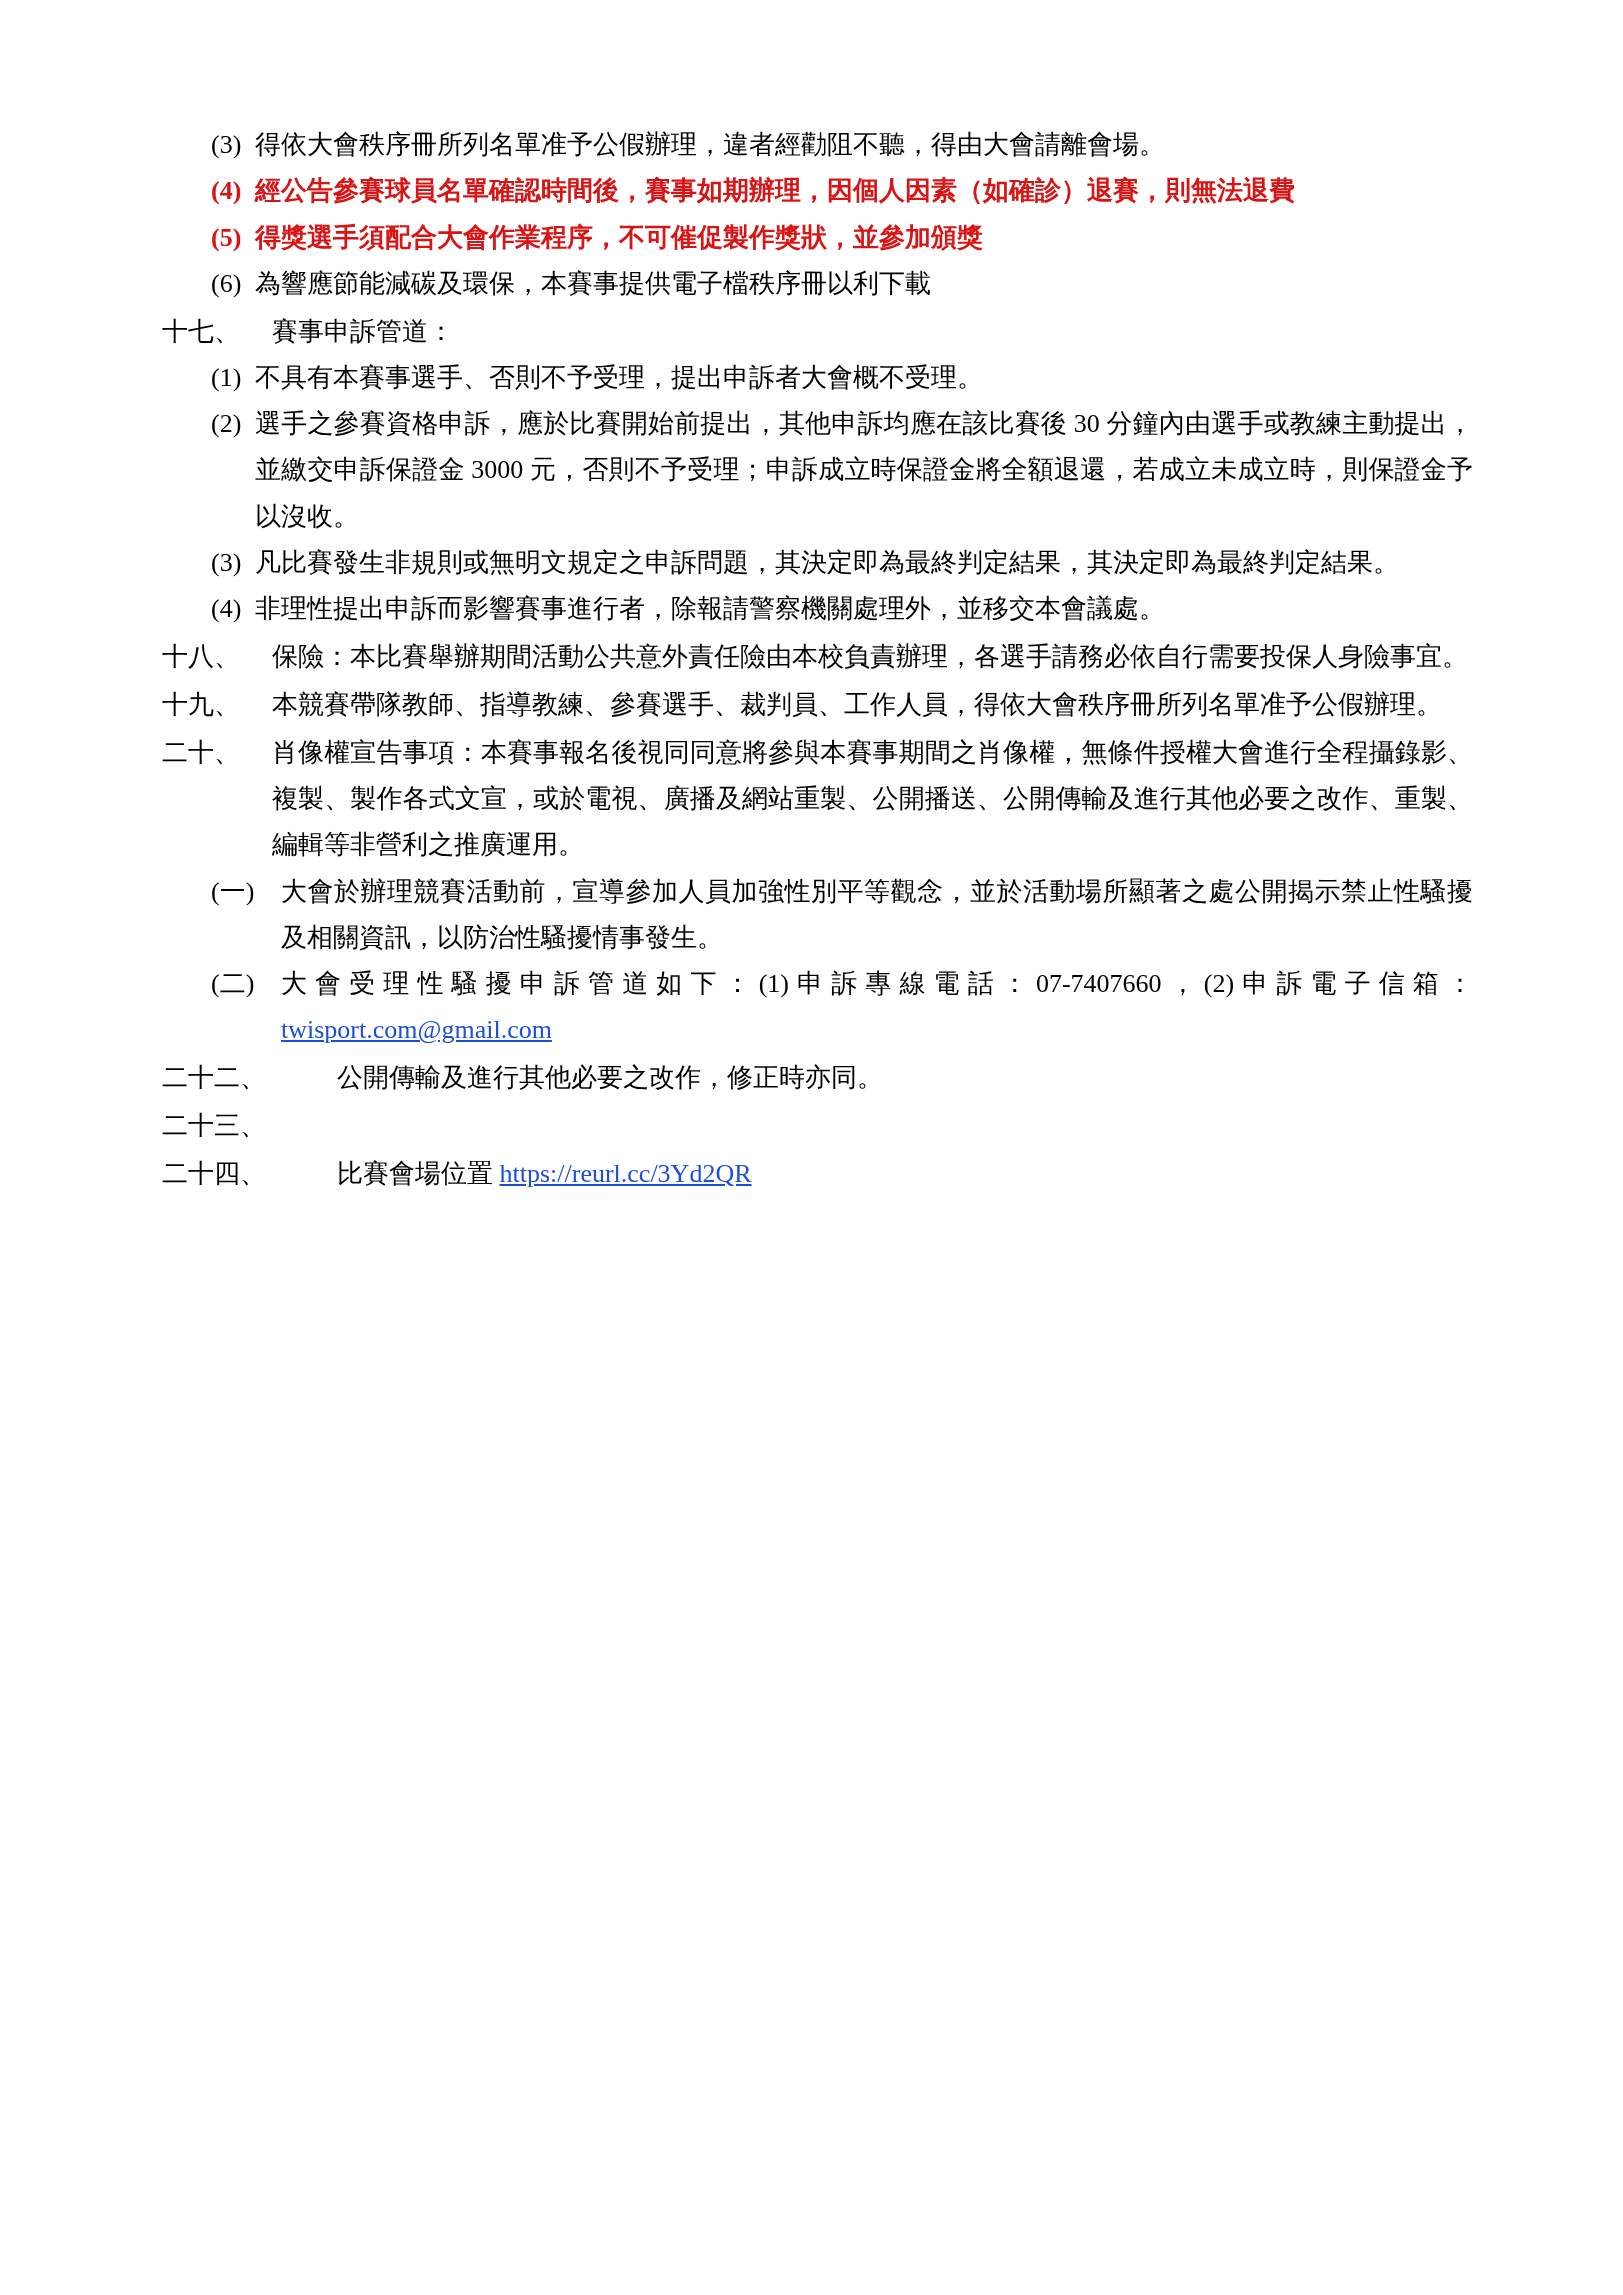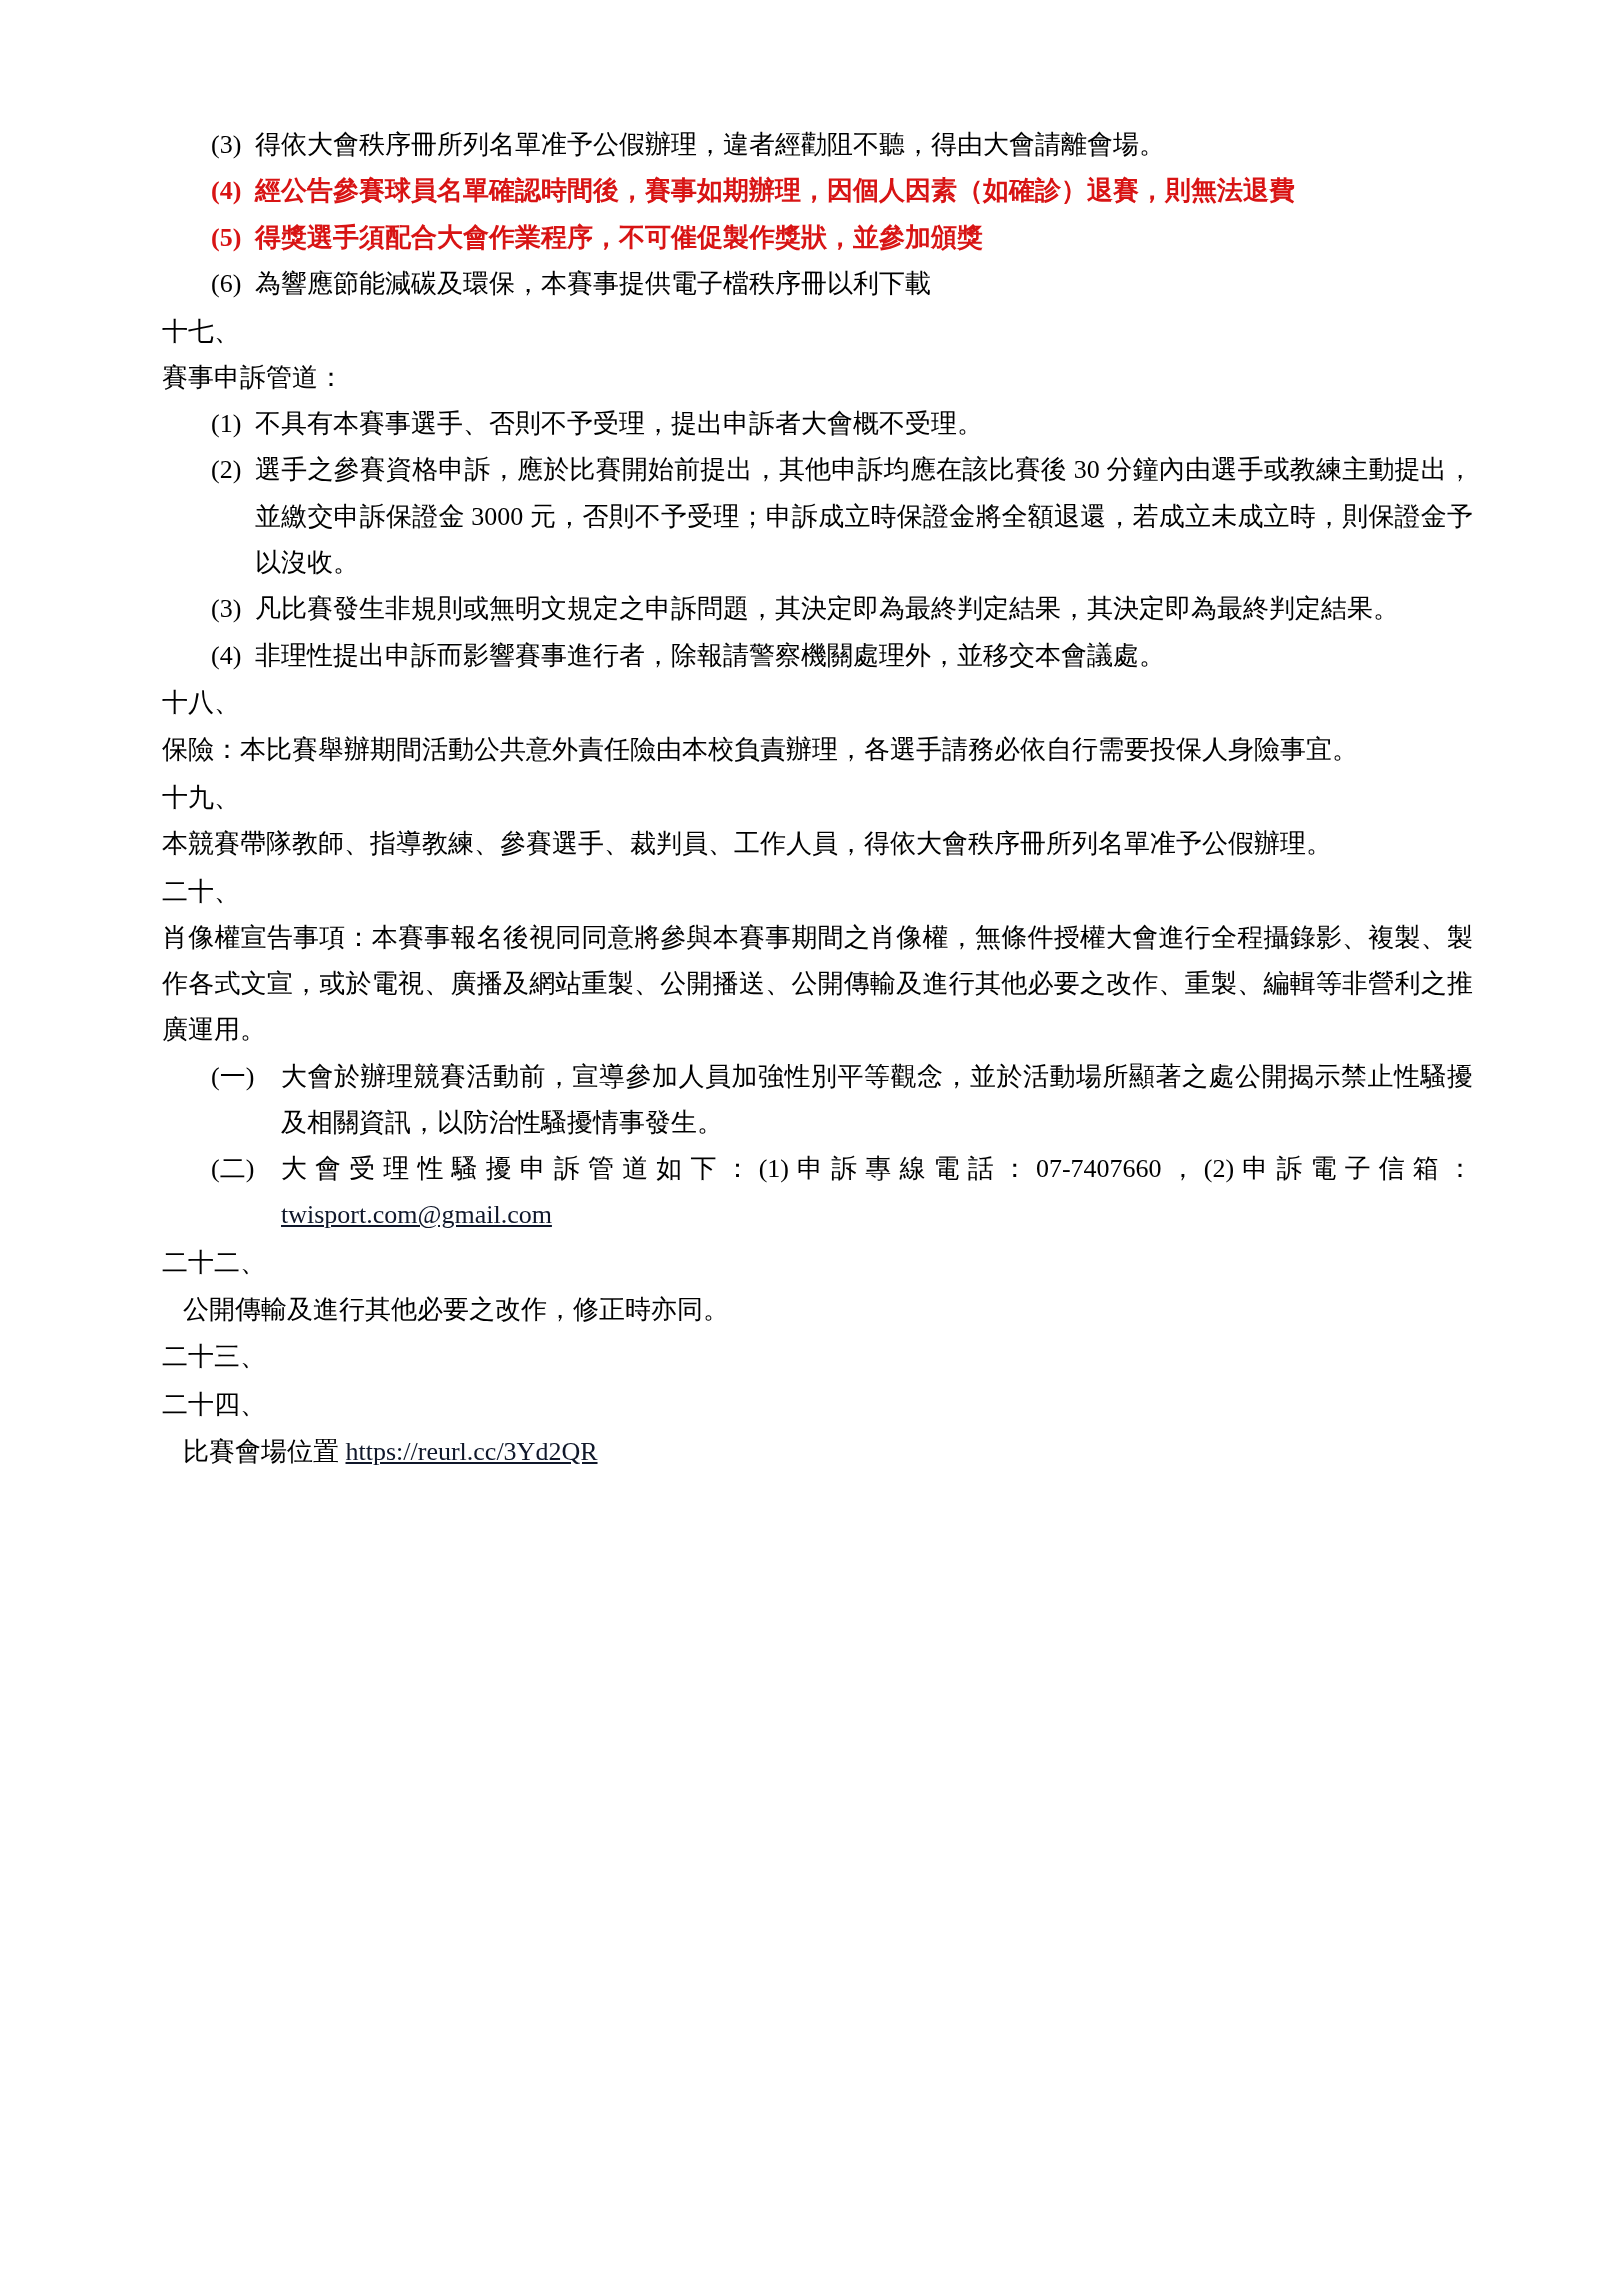--- a/index.html
+++ b/index.html
@@ -33,21 +33,20 @@
   }
   .body {
     flex: 1 1 auto;
     text-align: justify;
     text-justify: inter-ideograph;
   }
 
   
   .lvl1 {
     margin-top: 1.6px;
-    flex-direction: column;
   }
   .lvl1 > .marker {
     width: 110px;
   }
   .lvl1.wide > .marker {
     width: 154px;
   }
   .lvl1 > .body {
     padding-left: 0;
   }
@@ -63,21 +62,21 @@
     width: 70px;
   }
 
   .red {
     color: #d81414;
     font-weight: bold;
   }
   .red .marker, .red .body { color: #d81414; }
 
   .link {
-    color: #0f172a;
+    color: #1d4ed8;
   }
   .sp-md { display:inline-block; width: 21px; }
 </style>
 </head>
 <body>
 
 <div class="page">
   <div class="doc">
 
     <div class="row lvl2">

